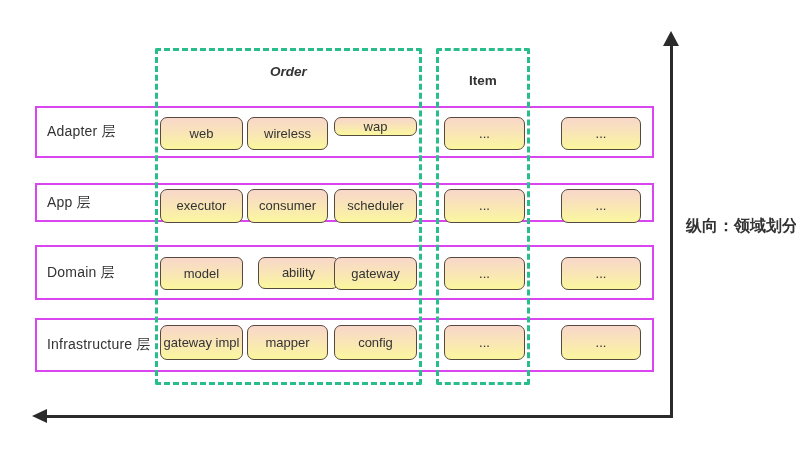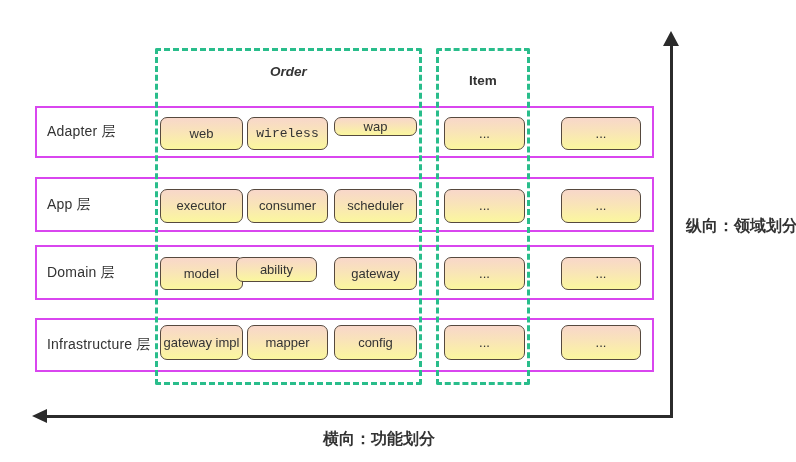--- a/index.html
+++ b/index.html
@@ -47,62 +47,61 @@
   .axis-label{position:absolute;font-size:16px;font-weight:600;color:#333;white-space:nowrap;}
 </style>
 </head>
 <body>
 
 <div id="canvas">
 
   <div class="layer-row" style="top:106px;height:52px;">
     <span class="layer-label">Adapter 层</span>
   </div>
-  <div class="layer-row" style="top:177px;height:55px;">
+  <div class="layer-row" style="top:183px;height:39px;">
     <span class="layer-label">App 层</span>
   </div>
   <div class="layer-row" style="top:245px;height:55px;">
     <span class="layer-label">Domain 层</span>
   </div>
   <div class="layer-row" style="top:318px;height:54px;">
     <span class="layer-label">Infrastructure 层</span>
   </div>
 
   <div class="domain-col" style="left:155px;width:267px;">
     <div class="col-header" style="top:13px;font-style:italic;">Order</div>
   </div>
   <div class="domain-col" style="left:436px;width:94px;">
     <div class="col-header" style="top:22px;text-align:center;">Item</div>
   </div>
 
   <div class="module-box" style="left:160px;top:117px;width:83px;height:33px;">web</div>
-  <div class="module-box" style="left:247px;top:117px;width:81px;height:33px;font-family:Liberation Mono, monospace;">wireless</div>
+  <div class="module-box" style="left:247px;top:117px;width:81px;height:33px;">wireless</div>
   <div class="module-box" style="left:334px;top:117px;width:83px;height:19px;">wap</div>
   <div class="module-box" style="left:444px;top:117px;width:81px;height:33px;">...</div>
   <div class="module-box" style="left:561px;top:117px;width:80px;height:33px;">...</div>
 
   <div class="module-box" style="left:160px;top:189px;width:83px;height:34px;">executor</div>
   <div class="module-box" style="left:247px;top:189px;width:81px;height:34px;">consumer</div>
   <div class="module-box" style="left:334px;top:189px;width:83px;height:34px;">scheduler</div>
   <div class="module-box" style="left:444px;top:189px;width:81px;height:34px;">...</div>
   <div class="module-box" style="left:561px;top:189px;width:80px;height:34px;">...</div>
 
   <div class="module-box" style="left:160px;top:257px;width:83px;height:33px;border-radius:6px;">model</div>
-  <div class="module-box" style="left:236px;top:257px;width:81px;height:25px;">ability</div>
+  <div class="module-box" style="left:258px;top:257px;width:81px;height:32px;">ability</div>
   <div class="module-box" style="left:334px;top:257px;width:83px;height:33px;text-align:center;">gateway</div>
   <div class="module-box" style="left:444px;top:257px;width:81px;height:33px;">...</div>
   <div class="module-box" style="left:561px;top:257px;width:80px;height:33px;">...</div>
 
   <div class="module-box" style="left:160px;top:325px;width:83px;height:35px;">gateway impl</div>
   <div class="module-box" style="left:247px;top:325px;width:81px;height:35px;">mapper</div>
   <div class="module-box" style="left:334px;top:325px;width:83px;height:35px;">config</div>
   <div class="module-box" style="left:444px;top:325px;width:81px;height:35px;">...</div>
   <div class="module-box" style="left:561px;top:325px;width:80px;height:35px;">...</div>
 
   <div class="axis-line" style="left:670px;top:44px;width:3px;height:373px;"></div>
   <div class="arrowhead arrow-up" style="left:663px;top:31px;"></div>
   <div class="axis-label" style="left:686px;top:216px;">纵向：领域划分</div>
 
   <div class="axis-line" style="left:46px;top:415px;width:627px;height:3px;"></div>
   <div class="arrowhead arrow-left" style="left:32px;top:409px;"></div>
-  <div class="axis-label" style="left:323px;top:429px;">横向：功能划分</div>
 
 </div>
 
 </body></html>

